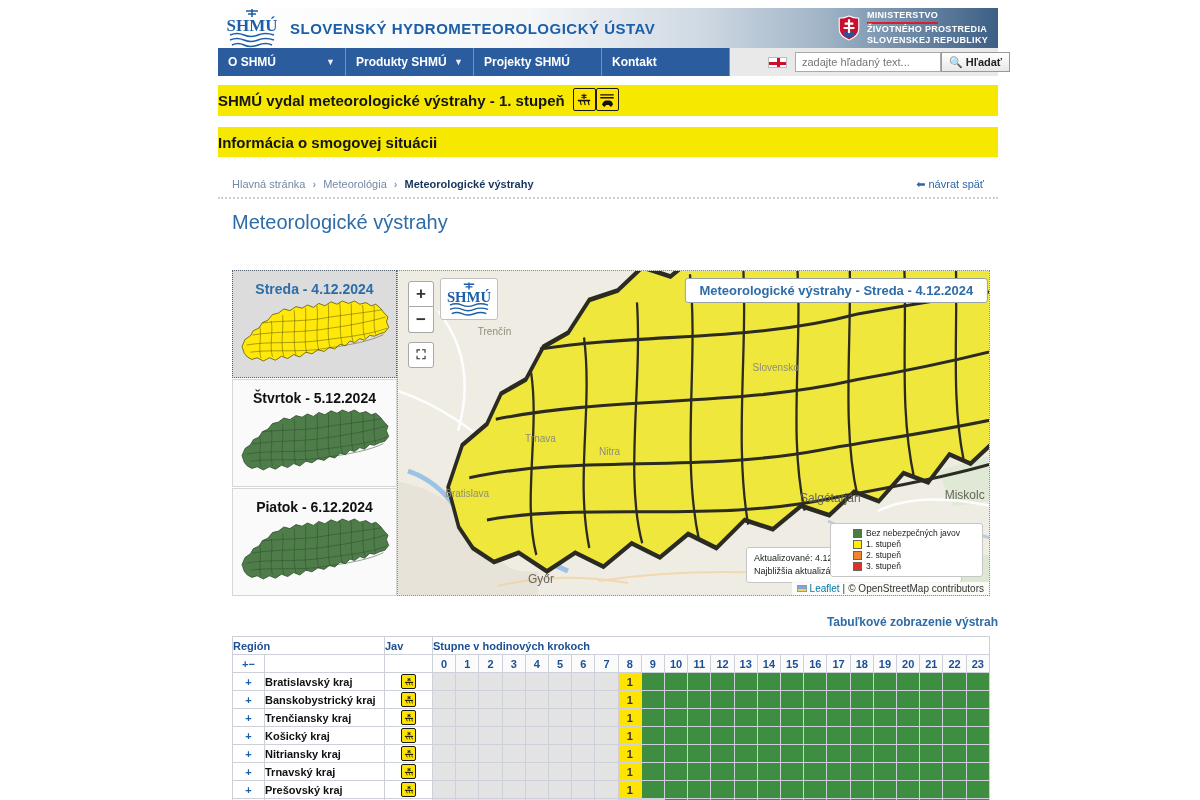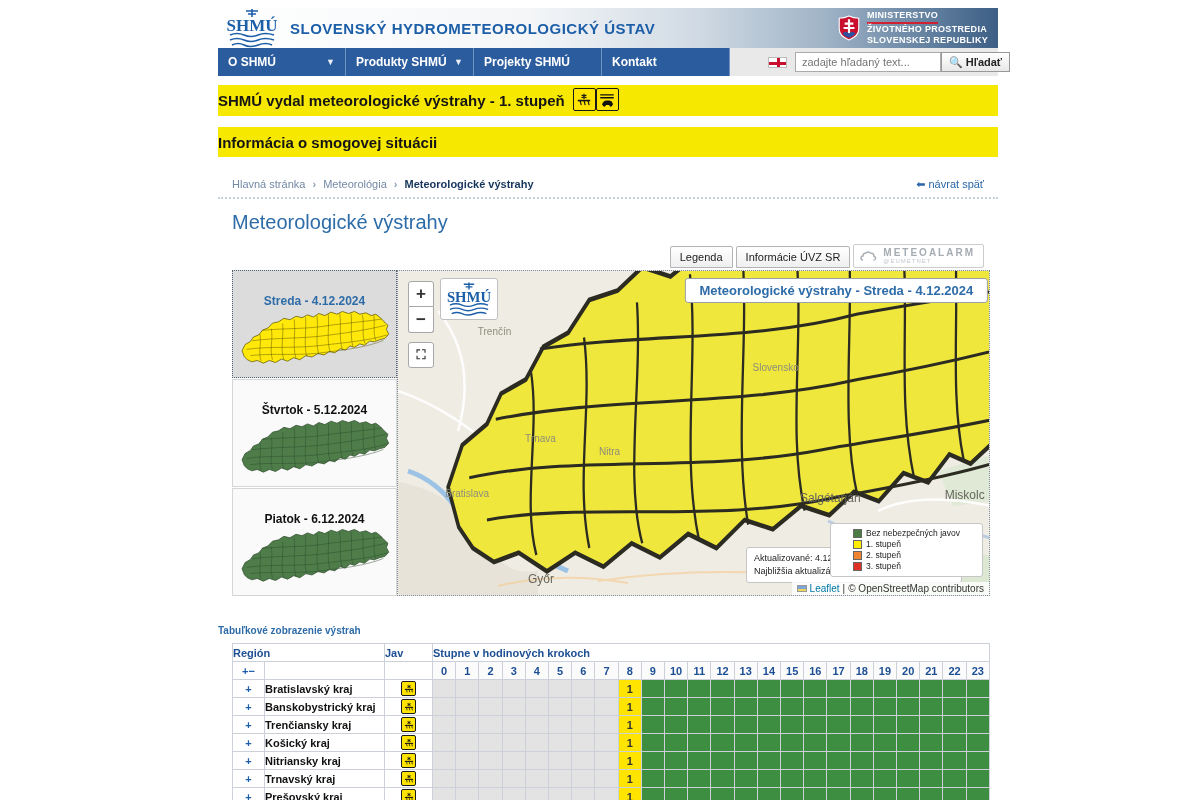--- a/index.html
+++ b/index.html
@@ -65,21 +65,21 @@
     align-items:center; cursor:pointer; border-radius:2px; height:24px; }
   .ma-text { color:#a6acb3; font-size:10px; font-weight:bold; letter-spacing:2px; line-height:10px; }
   .ma-sub { color:#c3c8cd; font-size:6px; letter-spacing:1px; font-weight:normal; }
 
   
   .main { margin:2px 8px 0 14px; display:flex; height:326px; }
   .thumbs { width:165px; display:flex; flex-direction:column; }
   .thumb { height:108px; border:1px solid #d6d6d6; background:#fafafa; margin-bottom:1px;
     display:flex; flex-direction:column; align-items:center; cursor:pointer; }
   .thumb.sel { background:#dcdcdc; border:1px dotted #55606e; }
-  .thumb-title { font-size:12px; font-weight:bold; margin-top:23px; color:#111; }
+  .thumb-title { font-size:14px; font-weight:bold; margin-top:10px; color:#111; }
   .thumb.sel .thumb-title { color:#2e6ca8; }
   .thumb svg { width:152px; height:84px; }
 
   .mapbox { width:593px; height:326px; position:relative; overflow:hidden;
     border:1px dotted #7e8ca0; background:#efece4; }
   .map-deco, .map-country { position:absolute; }
   .map-country { left:36px; top:-74px; width:706px; height:468px; }
   .lf-ctl { position:absolute; left:10px; top:10px; z-index:5; }
   .lf-btn { width:26px; height:26px; background:#fff; border:1px solid #a8a8a8; color:#333;
     font-size:17px; font-weight:bold; display:flex; align-items:center; justify-content:center; cursor:pointer; }
@@ -99,21 +99,21 @@
     border-radius:3px; padding:4px 22px; }
   .lg-row { display:flex; align-items:center; gap:4px; font-size:8.5px; color:#222; line-height:11px; }
   .lg-sw { width:9px; height:9px; border:1px solid #666; display:inline-block; }
   .attrib { position:absolute; right:0; bottom:0; z-index:6; background:rgba(255,255,255,.82);
     font-size:10px; padding:1px 5px; color:#333; display:flex; align-items:center; gap:3px; }
   .attrib .lf { color:#0078a8; cursor:pointer; }
   .lf-flag { width:10px; height:7px; display:inline-block; background:linear-gradient(#7ea5d8 50%,#f3d654 50%);
     border:1px solid #999; }
 
   
-  .tbl-title { text-align:left; color:#2e6ca8; font-size:10px; font-weight:bold; margin-top:29px; }
+  .tbl-title { text-align:right; color:#2e6ca8; font-size:12px; font-weight:bold; margin-top:19px; }
   table.warn { border-collapse:collapse; margin:7px 8px 0 14px; width:758px; table-layout:fixed; }
   table.warn th, table.warn td { border:1px solid #ccd1d9; font-size:11px; height:18px; padding:0; overflow:hidden; }
   th.h-region, th.h-jav, th.h-hours { background:#fff; color:#1c4f93; text-align:left; padding-left:5px; font-size:11px; }
   .exp-cell { text-align:center; color:#1a5dab; font-weight:bold; font-size:14px; cursor:pointer; background:#fff; }
   .hour-th { background:#fbfbfc; color:#1c4f93; font-weight:bold; text-align:center; font-size:10px; }
   td.rname { background:#fff; font-weight:bold; padding-left:6px; color:#111; }
   td.javcell { background:#fff; text-align:center; }
   td.javcell .jav-small { vertical-align:middle; margin:0 .5px; }
   td.hcell { text-align:center; font-size:10px; font-weight:bold; color:#333; }
   td.c-gray { background:#e3e3e3; border-color:#f2f2f2; }
@@ -245,33 +245,20 @@
     </span>
     <span class="back">
       <span>⬅</span>
       <span>návrat späť</span>
     </span>
   </div>
 
   <h1 class="page-title">Meteorologické výstrahy</h1>
 
   <div class="tabs-row">
-    <div class="tabs-right">
-      <button class="mini-btn">Legenda</button>
-      <button class="mini-btn">Informácie ÚVZ SR</button>
-      <div class="meteoalarm">
-        <svg width="18" height="14" viewBox="0 0 18 14">
-          <path d="M3 11 Q1 11 1 9 Q1 7 3 7 Q3 4 6 4 Q8 2 10.5 4 Q14 4 14 7.5 Q16 8 15.5 10 Q15 11 13.5 11" stroke="#aab0b6" stroke-width="1.5" fill="none"></path>
-        </svg>
-        <div>
-          <div class="ma-text">METEOALARM</div>
-          <div class="ma-sub">@EUMETNET</div>
-        </div>
-      </div>
-    </div>
   </div>
 
   <div class="main">
     <div class="thumbs" id="thumbs">
         <div class="thumb sel">
           <div class="thumb-title">Streda - 4.12.2024</div>
           <svg viewBox="0 0 400 200" preserveAspectRatio="none">
             <g fill="#ffe80a" stroke="#5a5400" stroke-width="2">
               <path d="M14 141 L8 124 L16 106 L30 97 L38 84 L52 78 L62 64 L76 58 L88 44 L104 40 L118 30 L134 34 L150 24 L166 28 L180 20 L196 26 L210 16 L226 22 L242 12 L258 18 L272 10 L288 16 L304 10 L318 18 L334 14 L348 22 L360 18 L372 28 L382 40 L392 50 L388 62 L394 76 L384 88 L370 92 L356 98 L344 96 L330 108 L318 104 L304 114 L292 110 L280 122 L266 118 L252 130 L238 126 L224 136 L208 132 L192 142 L176 138 L160 150 L144 144 L128 154 L112 148 L96 158 L80 152 L64 160 L48 152 L34 156 L22 150 Z"></path>
               <g fill="none" stroke-width="1.3">

